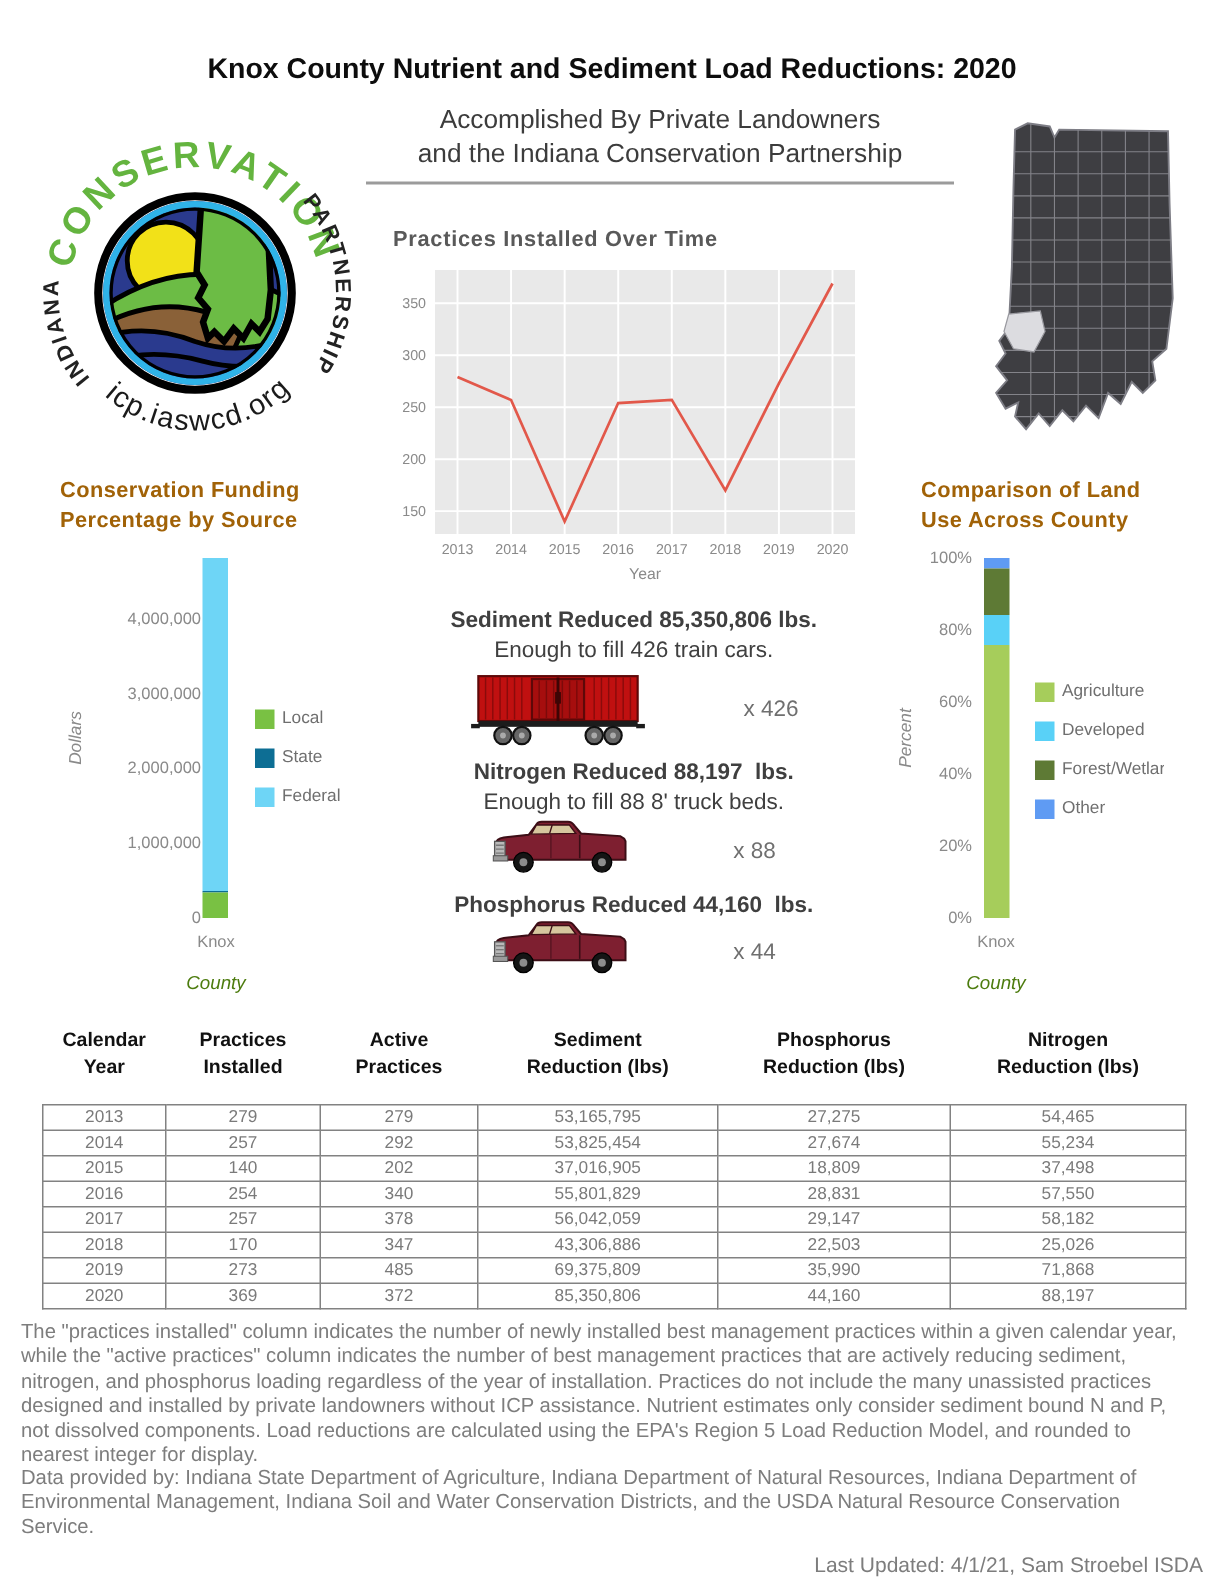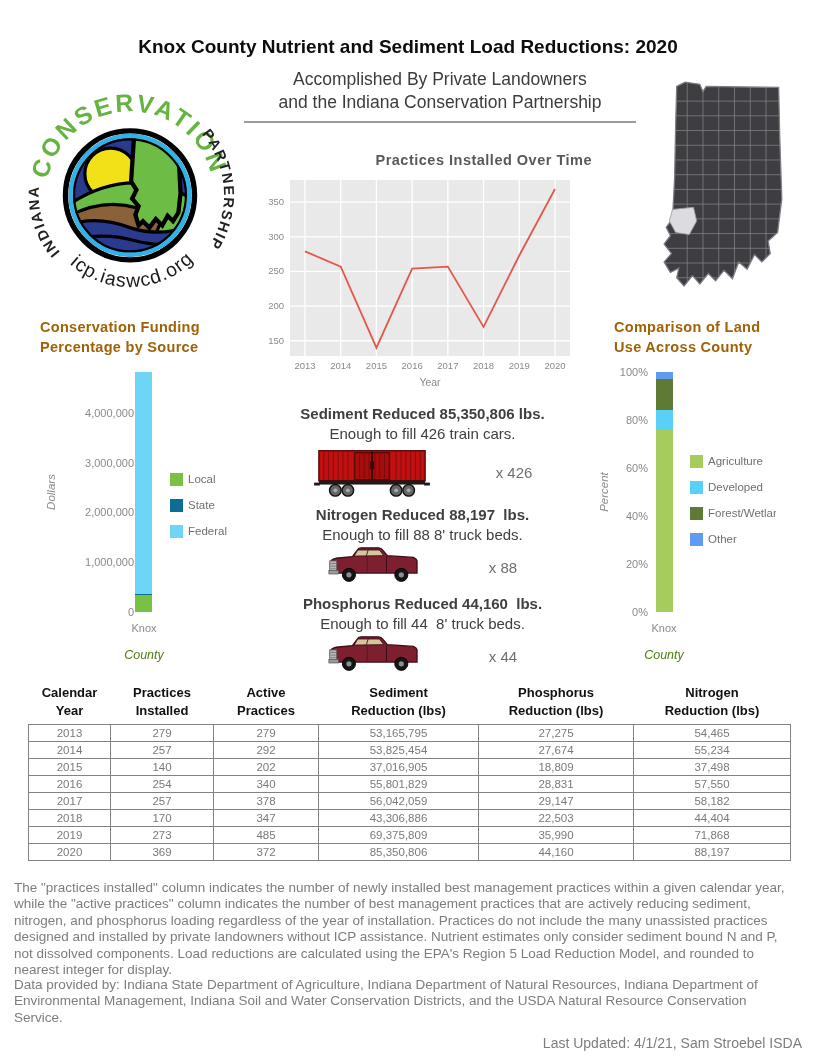--- a/index.html
+++ b/index.html
@@ -11,21 +11,21 @@
 
   .subtitle{position:absolute;left:244px;top:68px;width:392px;text-align:center;
             font-size:17.5px;color:#3c3c3c;line-height:1.32;
             padding-bottom:7px;border-bottom:2px solid #9b9b9b;}
 
   .logo{position:absolute;left:16px;top:62px;width:228px;height:228px;}
   .inmap{position:absolute;left:645px;top:78px;width:158px;height:226px;}
 
   
   .linechart{position:absolute;left:262px;top:152px;width:330px;}
-  .linechart .ctitle{text-align:right;font-size:14.5px;font-weight:bold;color:#595959;
+  .linechart .ctitle{text-align:left;font-size:14.5px;font-weight:bold;color:#595959;
                      letter-spacing:.5px;margin-bottom:4px;}
   text.ctick{font-size:9.5px;fill:#8a8a8a;font-family:"Liberation Sans",sans-serif;}
   text.cxlabel{font-size:10.5px;fill:#8a8a8a;font-family:"Liberation Sans",sans-serif;}
 
   
   .sidechart{position:absolute;width:235px;}
   #funding{left:22px;top:318px;}
   #landuse{left:612px;top:318px;width:205px;}
   .sc-title{font-size:14.5px;font-weight:bold;color:#a16207;line-height:1.35;letter-spacing:.3px;}
   #funding .sc-title{padding-left:18px;}
@@ -61,21 +61,21 @@
   .reductions{position:absolute;left:250px;top:405px;width:345px;text-align:center;}
   .red-section{margin-bottom:6px;}
   .red-heading{font-size:15px;font-weight:bold;color:#3f3f3f;white-space:pre-wrap;}
   .red-sub{font-size:15px;color:#404040;margin:3px 0 2px;white-space:pre-wrap;}
   .icon-row{display:flex;align-items:center;justify-content:center;gap:65px;}
   .multiplier{font-size:15px;color:#6f6f6f;}
 
   
   .datatable{position:absolute;left:28px;top:684px;width:762px;border-collapse:collapse;table-layout:fixed;}
   .datatable th{font-size:13px;font-weight:bold;color:#111;text-align:center;
-                vertical-align:middle;line-height:1.4;padding:0 0 4px;border:none;}
+                vertical-align:middle;line-height:1.4;padding:0 0 16px;border:none;}
   .datatable td{border:1px solid #828282;font-size:11.5px;color:#7a7a7a;text-align:center;
                 height:16px;line-height:16px;padding:0;overflow:hidden;}
 
   .note1,.note2{position:absolute;left:14px;width:784px;font-size:13.5px;color:#7d7d7d;
                 line-height:1.22;text-align:left;}
   .note1{top:880px;}
   .note2{top:977px;}
   .updated{position:absolute;right:14px;top:1035px;font-size:14px;color:#7d7d7d;}
 </style>
 </head>
@@ -344,21 +344,20 @@
           <circle cx="24" cy="34" r="3" fill="#8d8d8d"></circle>
           <circle cx="84" cy="34" r="7.5" fill="#151515" stroke="#000"></circle>
           <circle cx="84" cy="34" r="3" fill="#8d8d8d"></circle>
         </svg>
         <span class="multiplier">x 88</span>
       </div>
     </div>
 
     <div class="red-section">
       <div class="red-heading">Phosphorus Reduced 44,160  lbs.</div>
-      <div class="red-sub">Enough to fill 44  8' truck beds.</div>
       <div class="icon-row">
         <svg width="96" height="44" viewBox="0 0 110 50">
           <path d="M3,20 Q3,16 9,15 L28,13 L34,5 Q35,3 38,3 L58,3 Q61,3 63,6 L68,12 L98,14 L101,16 L102,18 L102,32 L3,32 Z" fill="#7e1f30" stroke="#3c0e16" stroke-width="1.5"></path>
           <path d="M34,5.5 L59,5.5 L64,12 L30,12.5 Z" fill="#d6c69e" stroke="#3c0e16" stroke-width="1"></path>
           <line x1="46" y1="5.5" x2="44" y2="12" stroke="#3c0e16" stroke-width="1"></line>
           <line x1="67" y1="13" x2="67" y2="31" stroke="#3c0e16" stroke-width="1.2"></line>
           <line x1="45" y1="13" x2="45" y2="31" stroke="#551520" stroke-width="1"></line>
           <rect x="2" y="18" width="8" height="12" fill="#b9b9b9" stroke="#555" stroke-width="1"></rect>
           <line x1="3" y1="21" x2="9" y2="21" stroke="#777"></line>
             <line x1="3" y1="24" x2="9" y2="24" stroke="#777"></line>
@@ -451,21 +450,21 @@
           <td>56,042,059</td>
           <td>29,147</td>
           <td>58,182</td>
         </tr>
         <tr>
           <td>2018</td>
           <td>170</td>
           <td>347</td>
           <td>43,306,886</td>
           <td>22,503</td>
-          <td>44,404</td>
+          <td>25,026</td>
         </tr>
         <tr>
           <td>2019</td>
           <td>273</td>
           <td>485</td>
           <td>69,375,809</td>
           <td>35,990</td>
           <td>71,868</td>
         </tr>
         <tr>

